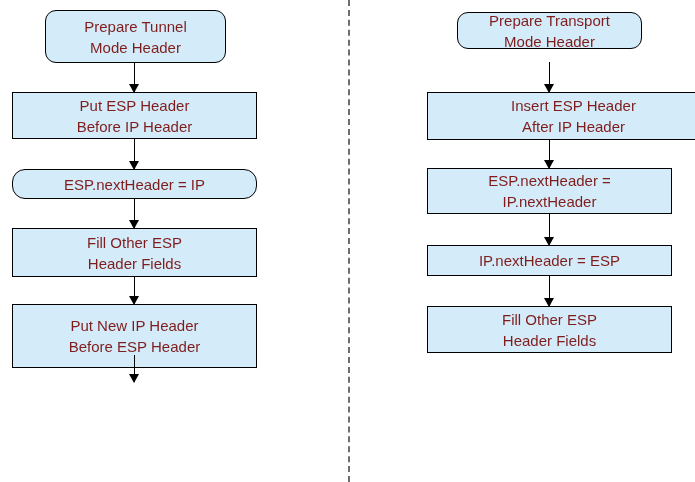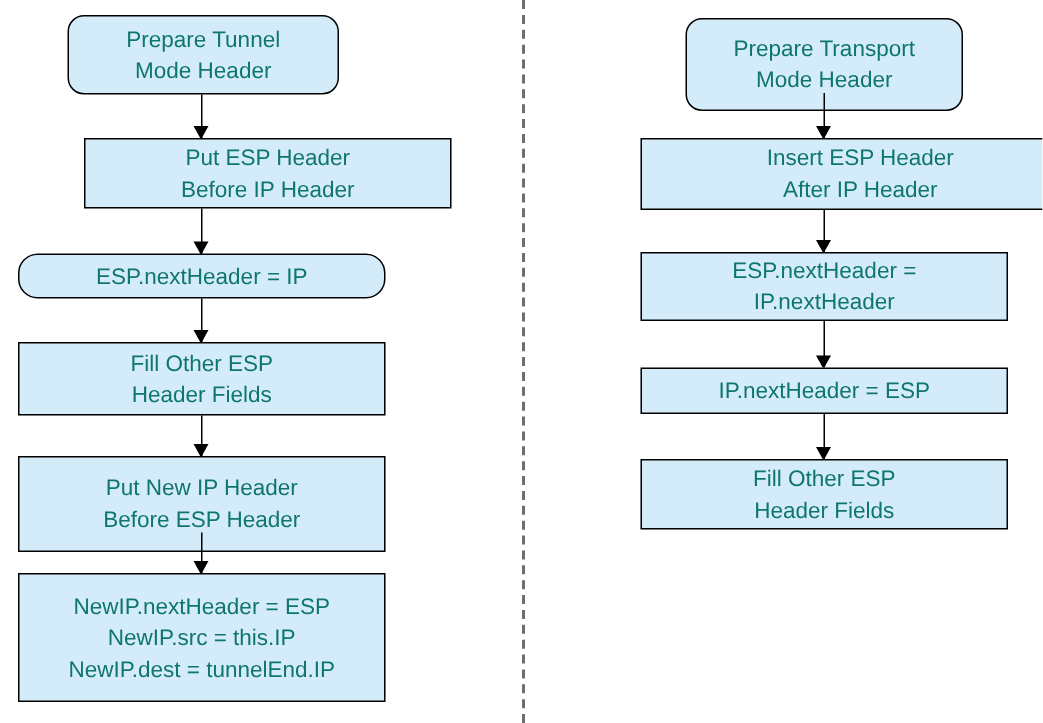--- a/index.html
+++ b/index.html
@@ -26,21 +26,21 @@
     display: flex;
     align-items: center;
     justify-content: center;
     text-align: center;
   }
   .node.rounded { border-radius: 11px; }
   .node .label {
     white-space: pre-line;
     font-size: 15px;
     line-height: 21px;
-    color: #0f766e;
+    color: #7f1d1d;
   }
   .arrow {
     position: absolute;
     width: 0;
     border-left: 1.5px solid #000000;
   }
   .arrow::after {
     content: "";
     position: absolute;
     bottom: -1px;
@@ -58,21 +58,21 @@
 <div class="canvas">
 
   <div class="divider" style="left: 348px;"></div>
 
   <div class="node rounded" style="left:45px; top:10px; width:181px; height:53px;">
     <span class="label">Prepare Tunnel
 Mode Header</span>
   </div>
   <div class="arrow" style="left:134px; top:63px; height:29px;"></div>
 
-  <div class="node" style="left:12px; top:92px; width:245px; height:47px;margin-left:44px;">
+  <div class="node" style="left:12px; top:92px; width:245px; height:47px;">
     <span class="label">Put ESP Header
 Before IP Header</span>
   </div>
   <div class="arrow" style="left:134px; top:139px; height:30px;"></div>
 
   <div class="node" style="left:12px; top:169px; width:245px; height:30px;border-radius:13px;">
     <span class="label">ESP.nextHeader = IP</span>
   </div>
   <div class="arrow" style="left:134px; top:199px; height:29px;"></div>
 
@@ -81,27 +81,22 @@
 Header Fields</span>
   </div>
   <div class="arrow" style="left:134px; top:277px; height:27px;"></div>
 
   <div class="node" style="left:12px; top:304px; width:245px; height:64px;">
     <span class="label">Put New IP Header
 Before ESP Header</span>
   </div>
   <div class="arrow" style="left:134px; top:355px; height:27px;"></div>
 
-  <div class="node" style="left:12px; top:382px; width:245px; height:86px;">
-    <span class="label">NewIP.nextHeader = ESP
-NewIP.src = this.IP
-NewIP.dest = tunnelEnd.IP</span>
-  </div>
 
-  <div class="node rounded" style="left:457px; top:12px; width:185px; height:62px;">
+  <div class="node rounded" style="left:457px; top:12px; width:185px; height:37px;">
     <span class="label">Prepare Transport
 Mode Header</span>
   </div>
   <div class="arrow" style="left:549px; top:62px; height:30px;"></div>
 
   <div class="node" style="left:427px; top:92px; width:293px; height:48px;">
     <span class="label">Insert ESP Header
 After IP Header</span>
   </div>
   <div class="arrow" style="left:549px; top:140px; height:28px;"></div>

